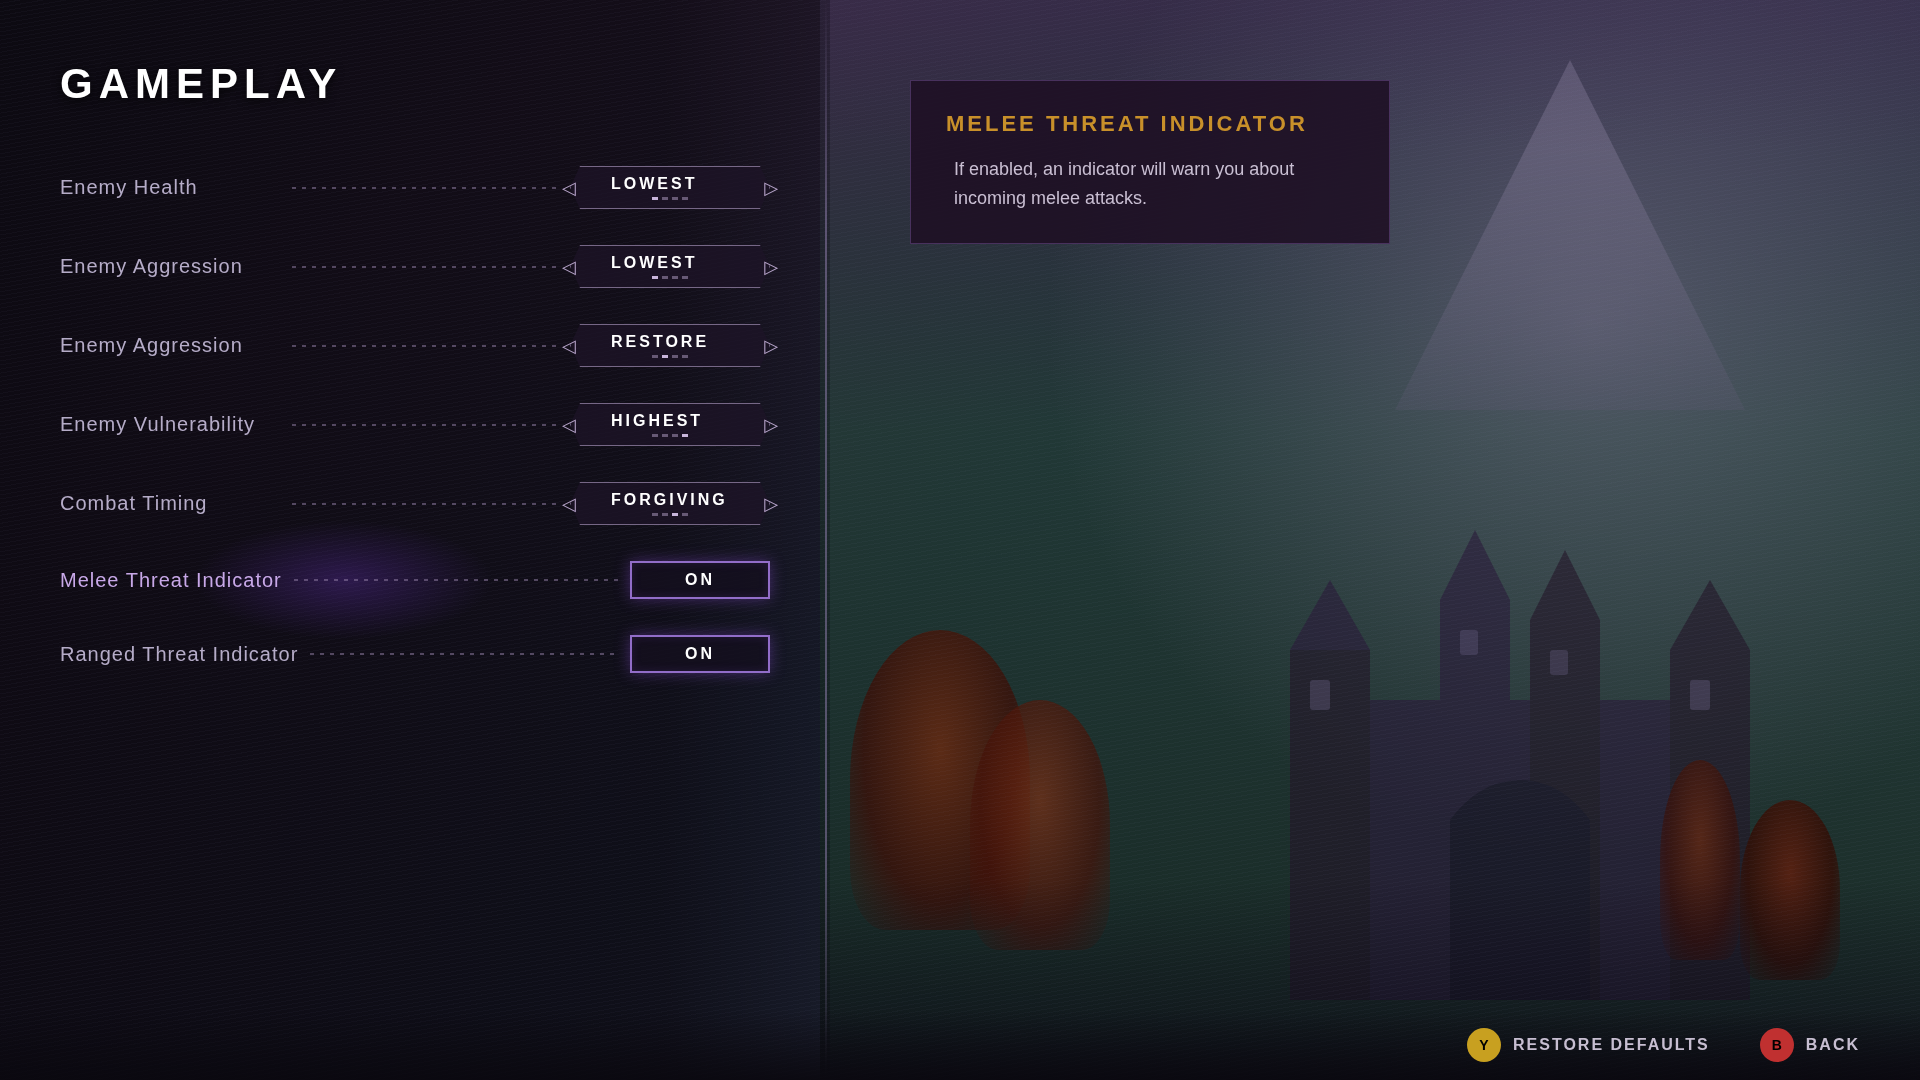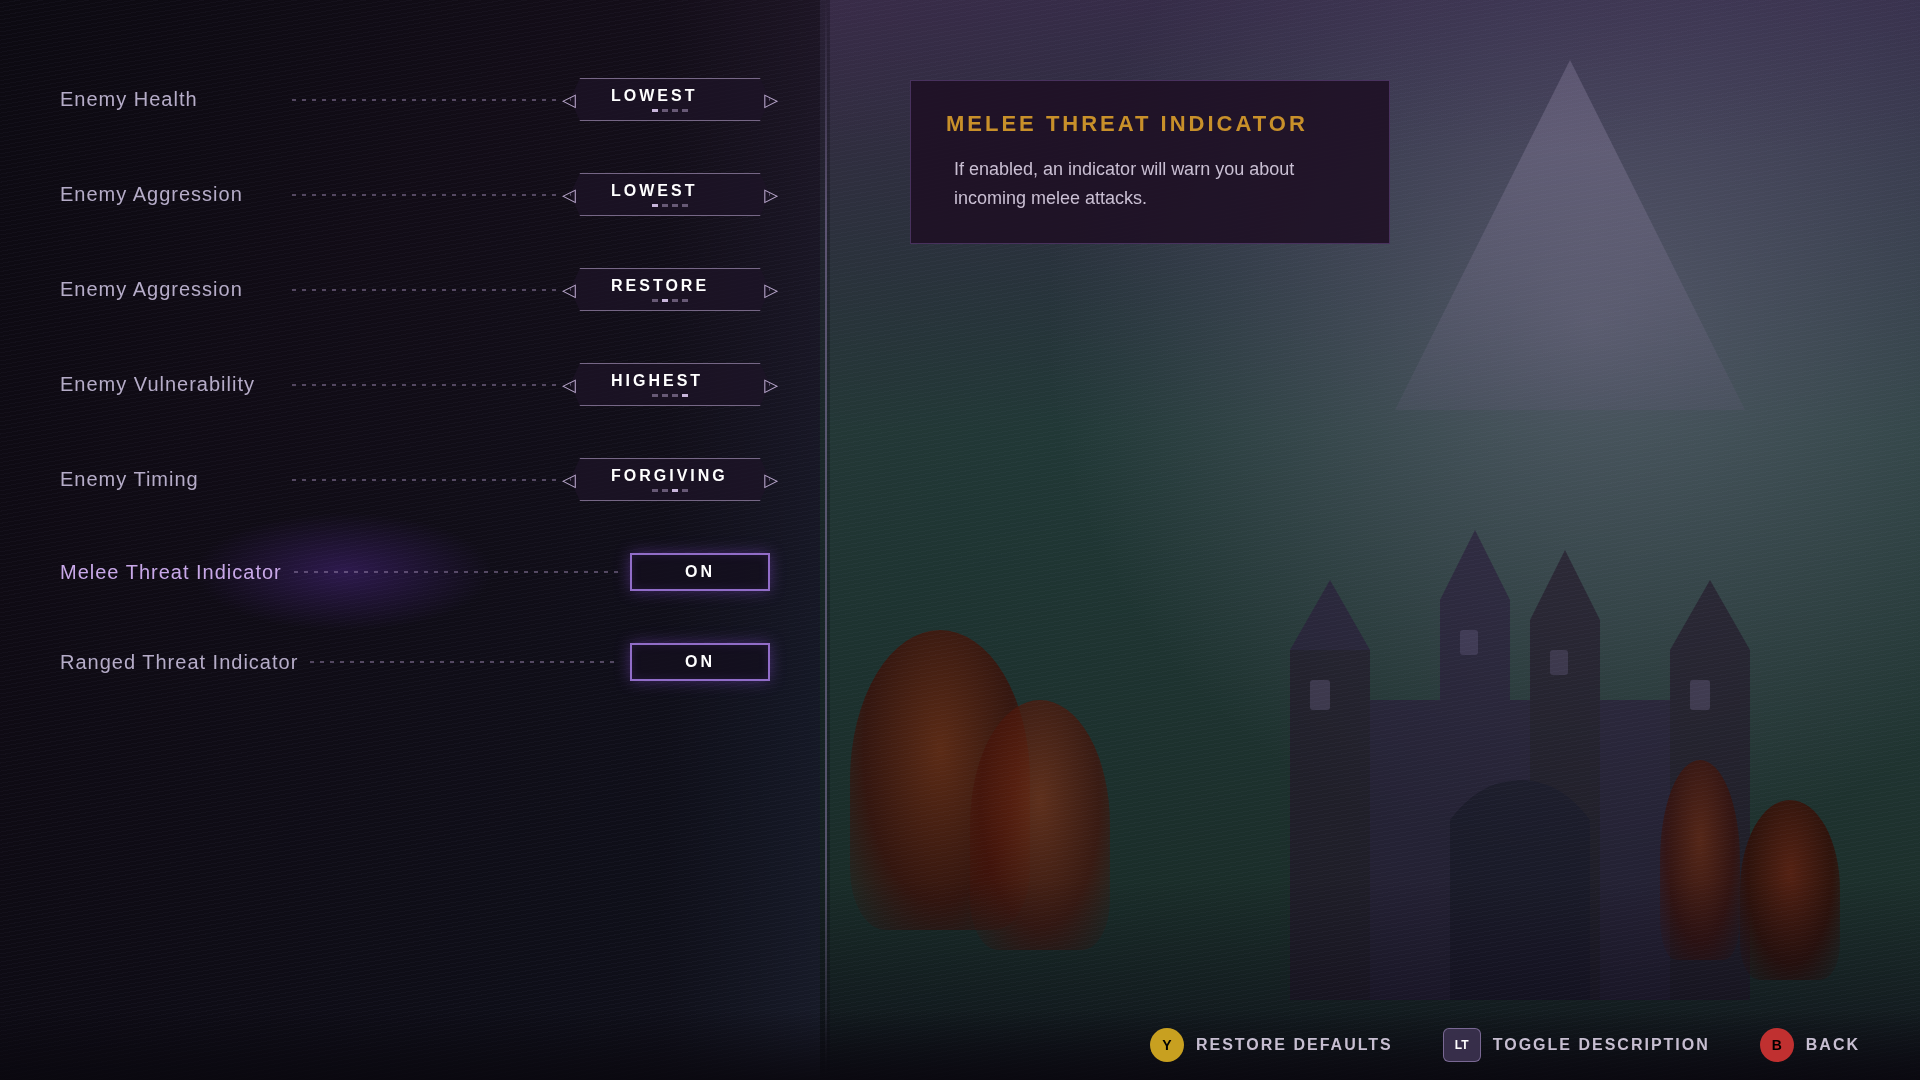--- a/index.html
+++ b/index.html
@@ -112,21 +112,21 @@
       letter-spacing: 6px;
       text-transform: uppercase;
       margin-bottom: 40px;
       text-shadow: 0 2px 10px rgba(0,0,0,0.8);
     }
 
     
     .settings-list {
       display: flex;
       flex-direction: column;
-      gap: 16px;
+      gap: 0;
     }
 
     .setting-row {
       display: flex;
       align-items: center;
       padding: 18px 0;
       position: relative;
     }
 
     .setting-label {
@@ -375,20 +375,21 @@
 </div>
 
 <div class="left-panel-bg"></div>
 <div class="rain-overlay"></div>
 <div class="divider"></div>
 
 <div class="content">
 
   <div class="left-side">
 
+    <h1 class="page-title">GAMEPLAY</h1>
 
     <div class="settings-list">
 
       <div class="setting-row">
         <span class="setting-label">Enemy Health</span>
         <div class="setting-dots"></div>
         <div class="value-selector">
           <span class="arrow-left">◁</span>
           <div class="value-box">
             <span class="value-text">LOWEST</span>
@@ -451,21 +452,21 @@
                 <div class="dot"></div>
                 <div class="dot"></div>
                 <div class="dot active-dot"></div>
             </div>
           </div>
           <span class="arrow-right">▷</span>
         </div>
       </div>
 
       <div class="setting-row">
-        <span class="setting-label">Enemy Timing</span>
+        <span class="setting-label">Combat Timing</span>
         <div class="setting-dots"></div>
         <div class="value-selector">
           <span class="arrow-left">◁</span>
           <div class="value-box">
             <span class="value-text">FORGIVING</span>
             <div class="indicator-dots">
               <div class="dot"></div>
                 <div class="dot"></div>
                 <div class="dot active-dot"></div>
                 <div class="dot"></div>
@@ -510,23 +511,19 @@
 
 </div>
 
 <div class="bottom-bar">
 
   <div class="bottom-action">
     <div class="button-badge badge-y">Y</div>
     <span class="action-label">RESTORE DEFAULTS</span>
   </div>
 
-  <div class="bottom-action">
-    <div class="button-badge badge-lt">LT</div>
-    <span class="action-label">TOGGLE DESCRIPTION</span>
-  </div>
 
   <div class="bottom-action">
     <div class="button-badge badge-b">B</div>
     <span class="action-label">BACK</span>
   </div>
 
 </div>
 
 </body></html>

